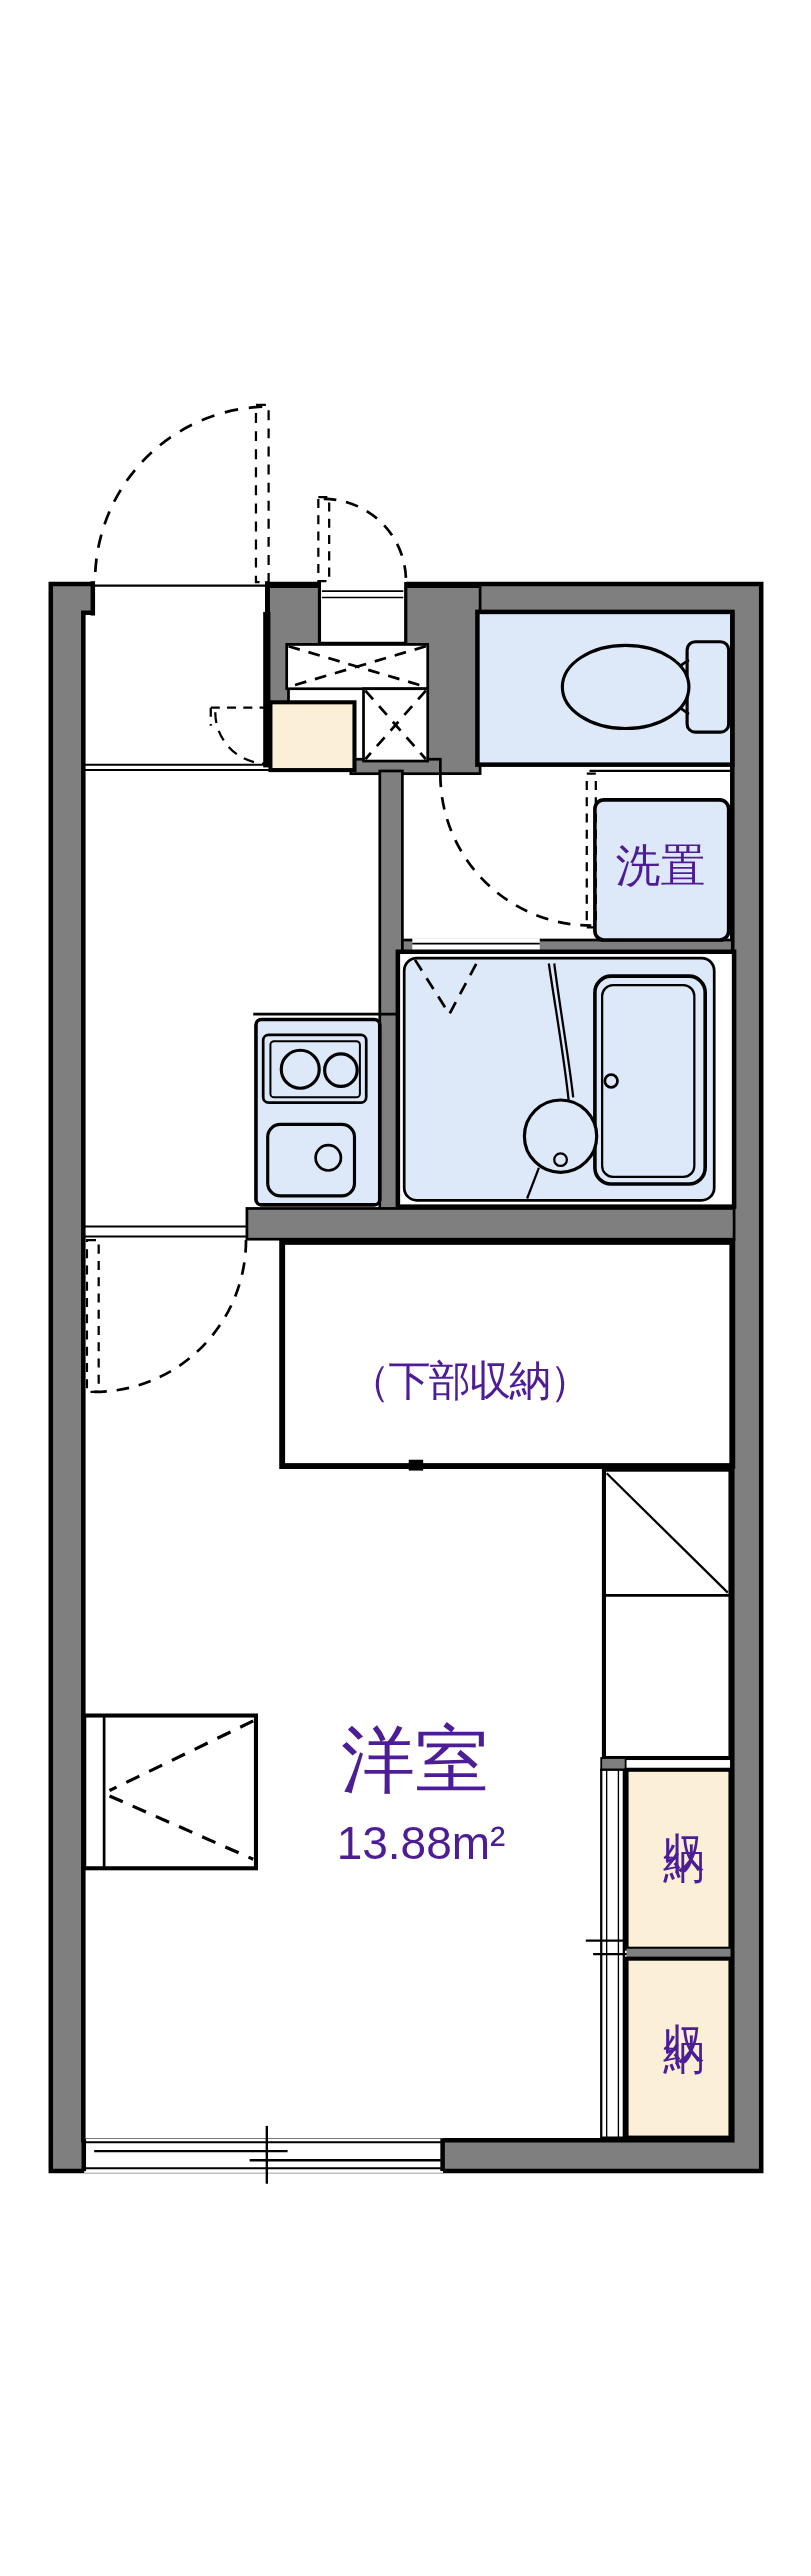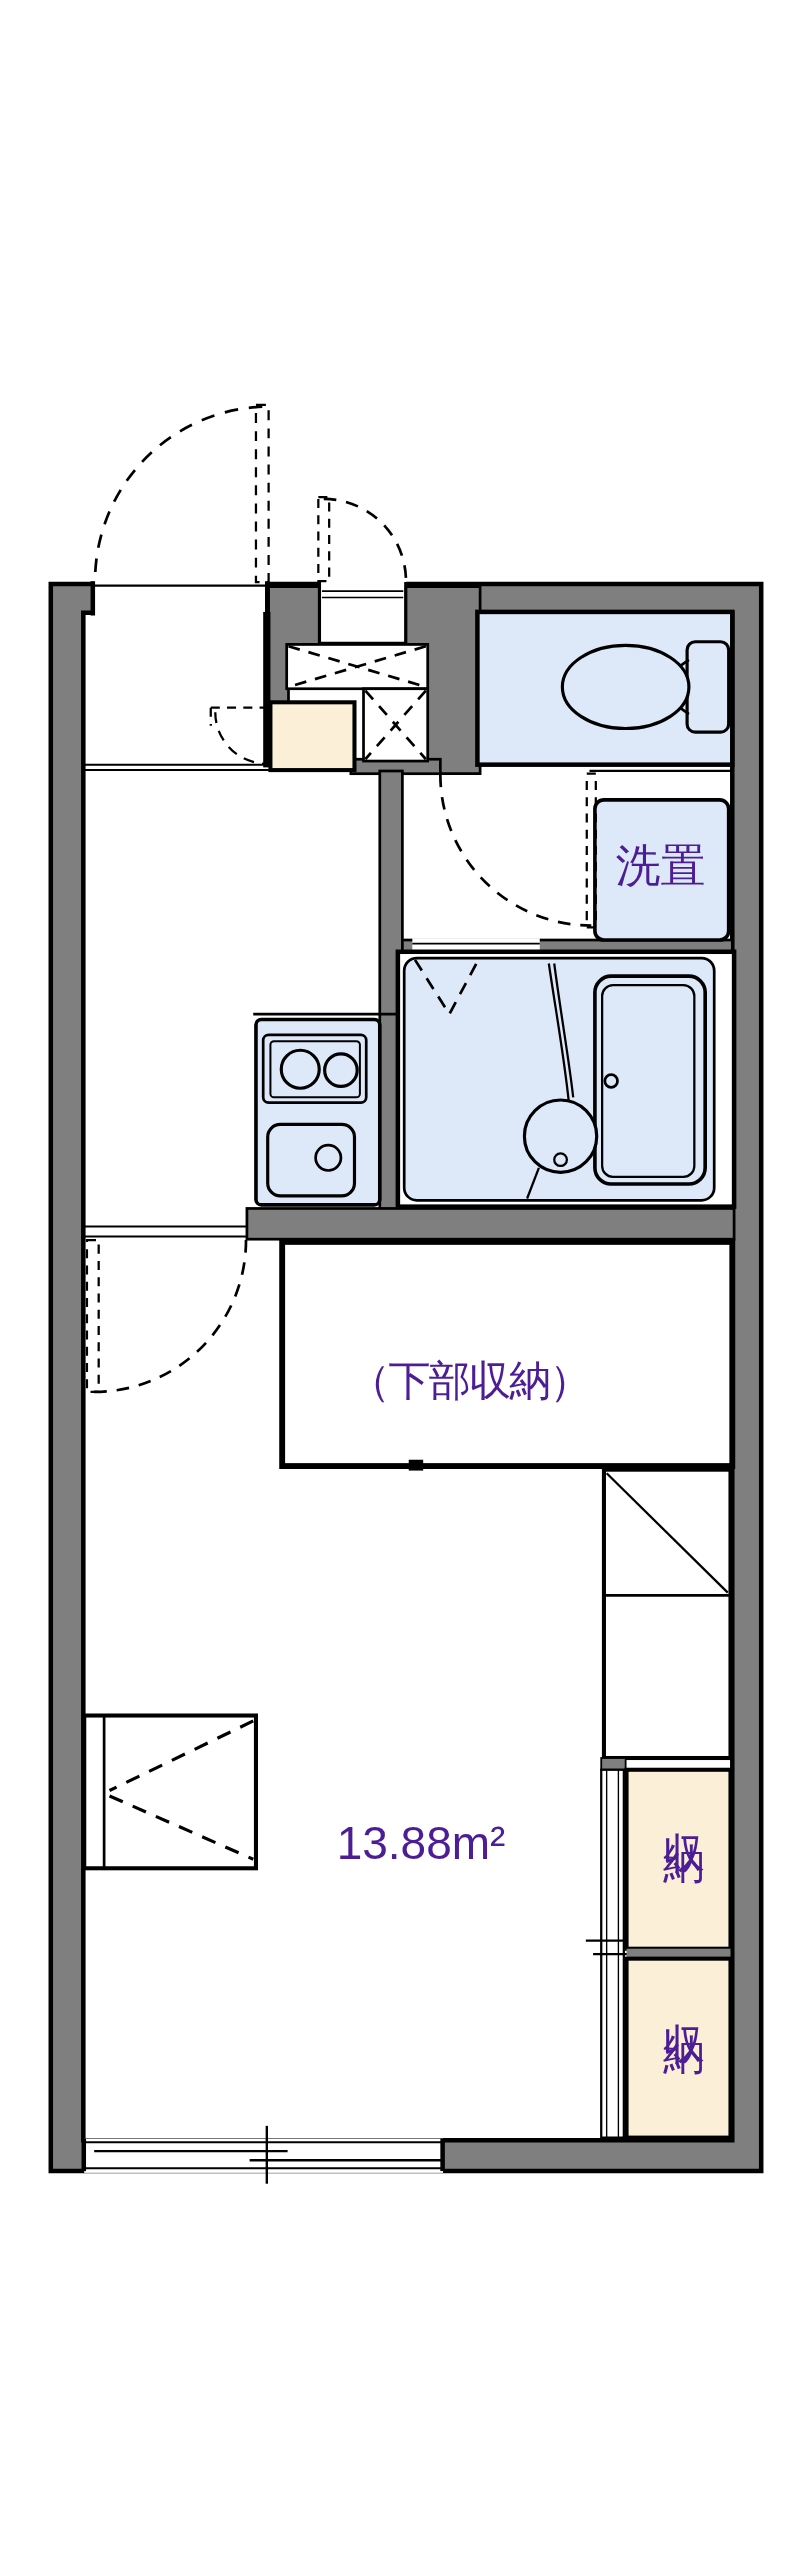--- a/index.html
+++ b/index.html
@@ -159,17 +159,18 @@
     <path class="ln" stroke-width="1.5" d="M671,1958 V2365 M684,1958 V2365"></path>
     <path class="ln" stroke-width="2.5" d="M648,2147 H700 M656,2162 H710"></path>
     <rect class="stor" stroke-width="4.5" x="693" y="1958" width="115" height="198"></rect>
     <rect x="693" y="2156" width="115" height="11" fill="var(--wall,#7f7f7f)"></rect>
     <rect class="stor" stroke-width="4.5" x="693" y="2167" width="115" height="198"></rect>
   </g>
 </svg>
 
   <div class="lbl lbl-bed2">（下部収納）</div>
   <div class="lbl lbl-washer">洗置</div>
+  <div class="lbl lbl-room">洋室</div>
   <div class="lbl lbl-m2">13.88m²</div>
   <div class="lbl lbl-closet lbl-c1">収納</div>
   <div class="lbl lbl-closet lbl-c2">収納</div>
 </div>
 
 
 </body></html>

